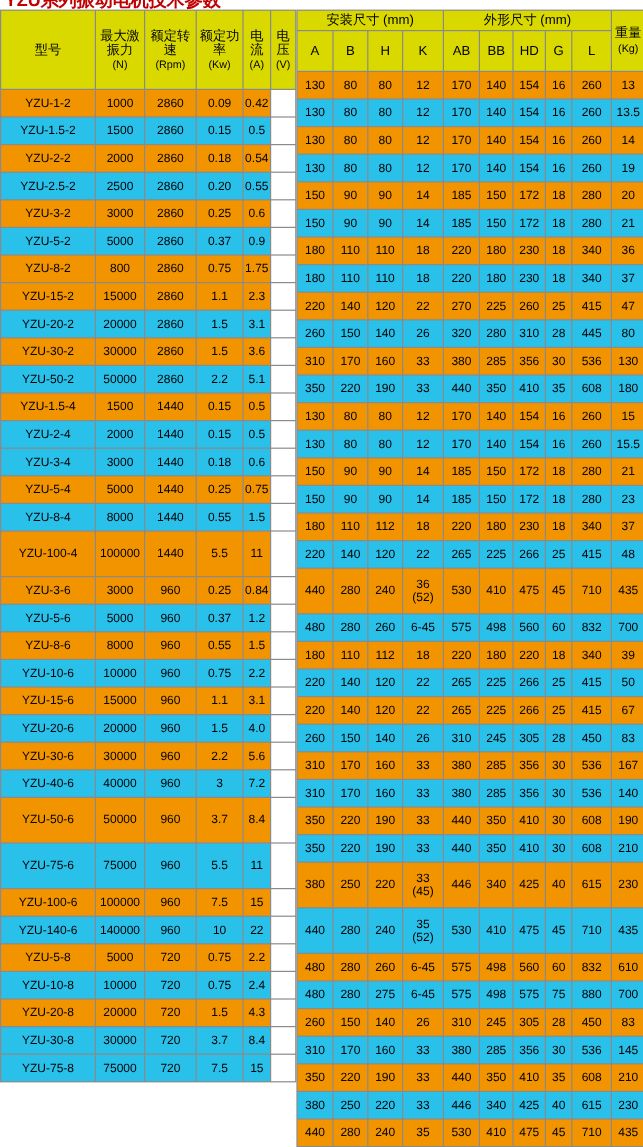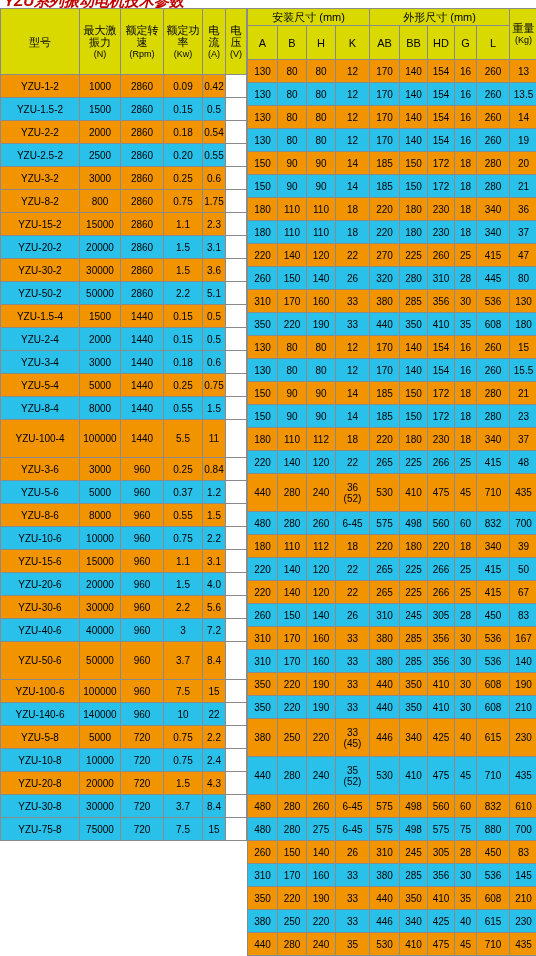--- a/index.html
+++ b/index.html
@@ -16,21 +16,20 @@
     position: relative;
     width: 536px; height: 956px;
     background: #ffffff;
     padding: 0;
   }
   .title-strip {
     height: 8px;
     overflow: hidden;
     position: relative;
     padding-left: 4px;
-    font-style: italic;
   }
   .title-strip .title-text {
     font-family: "Liberation Sans", "DejaVu Sans", sans-serif;
     font-size: 15px;
     font-weight: bold;
     color: #c00000;
     line-height: 15px;
     position: absolute;
     top: -7px;
     left: 4px;
@@ -174,20 +173,28 @@
           </tr>
           <tr class="r-normal">
             <td class="model num c-orange">YZU-3-2</td>
             <td class="num c-orange">3000</td>
             <td class="num c-orange">2860</td>
             <td class="num c-orange">0.25</td>
             <td class="num c-orange">0.6</td>
             <td class="num c-white"></td>
           </tr>
           <tr class="r-normal">
+            <td class="model num c-cyan">YZU-5-2</td>
+            <td class="num c-cyan">5000</td>
+            <td class="num c-cyan">2860</td>
+            <td class="num c-cyan">0.37</td>
+            <td class="num c-cyan">0.9</td>
+            <td class="num c-white"></td>
+          </tr>
+          <tr class="r-normal">
             <td class="model num c-orange">YZU-8-2</td>
             <td class="num c-orange">800</td>
             <td class="num c-orange">2860</td>
             <td class="num c-orange">0.75</td>
             <td class="num c-orange">1.75</td>
             <td class="num c-white"></td>
           </tr>
           <tr class="r-normal">
             <td class="model num c-orange">YZU-15-2</td>
             <td class="num c-orange">15000</td>
@@ -331,20 +338,28 @@
             <td class="num c-cyan">3</td>
             <td class="num c-cyan">7.2</td>
             <td class="num c-white"></td>
           </tr>
           <tr class="r-tall">
             <td class="model num c-orange">YZU-50-6</td>
             <td class="num c-orange">50000</td>
             <td class="num c-orange">960</td>
             <td class="num c-orange">3.7</td>
             <td class="num c-orange">8.4</td>
+            <td class="num c-white"></td>
+          </tr>
+          <tr class="r-tall">
+            <td class="model num c-cyan">YZU-75-6</td>
+            <td class="num c-cyan">75000</td>
+            <td class="num c-cyan">960</td>
+            <td class="num c-cyan">5.5</td>
+            <td class="num c-cyan">11</td>
             <td class="num c-white"></td>
           </tr>
           <tr class="r-normal">
             <td class="model num c-orange">YZU-100-6</td>
             <td class="num c-orange">100000</td>
             <td class="num c-orange">960</td>
             <td class="num c-orange">7.5</td>
             <td class="num c-orange">15</td>
             <td class="num c-white"></td>
           </tr>

